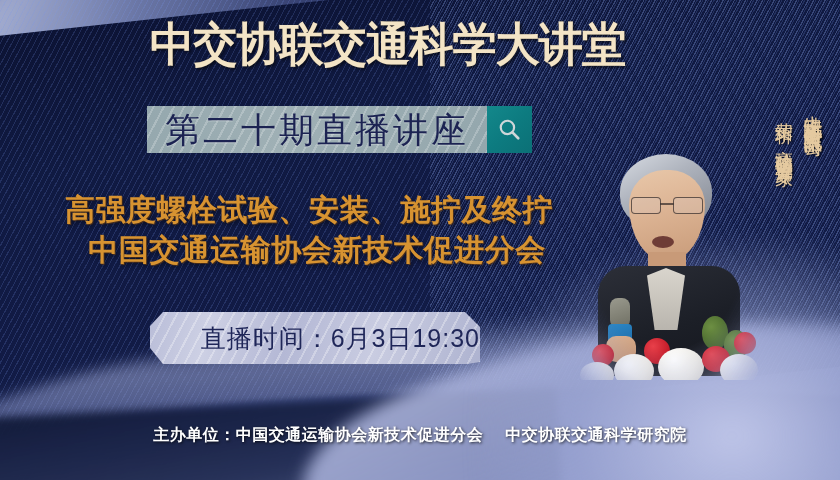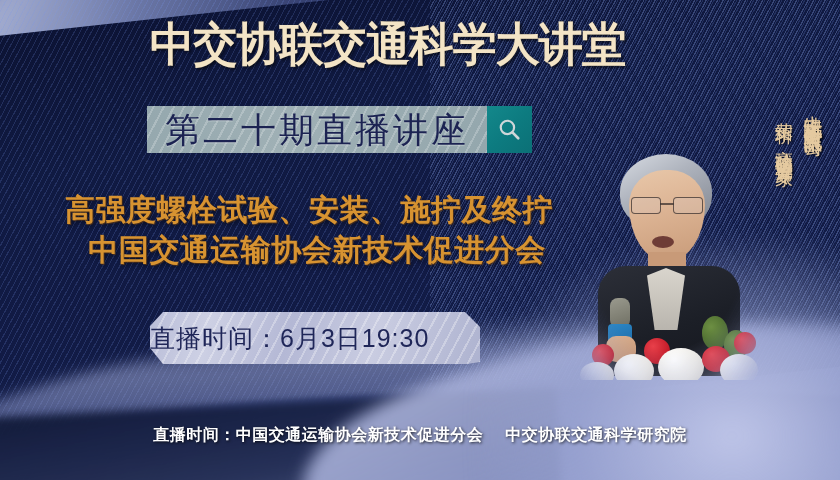--- a/index.html
+++ b/index.html
@@ -220,21 +220,21 @@
       -62deg,
       rgba(255,255,255,0.30) 0px,
       rgba(255,255,255,0.30) 2px,
       rgba(255,255,255,0) 2px,
       rgba(255,255,255,0) 10px);
   }
   .time-text {
     position: relative;
     z-index: 2;
     display: block;
-    text-align: left;
+    text-align: right;
     line-height: 52px;
     font-size: 25px;
     color: #1f2658;
     font-weight: 400;
     letter-spacing: 1px;
   }
 
   
   .photo {
     position: absolute;
@@ -429,16 +429,16 @@
   </div>
 
   <div class="time-pill">
     <span class="time-text">直播时间：6月3日19:30</span>
   </div>
 
   <div class="vtext vtext-company">中铁大桥科学研究院有限公司</div>
   <div class="vtext vtext-person">黄绍桥  高栓试验研究首席专家</div>
 
   <div class="footer">
-    <span>直播时间：中国交通运输协会新技术促进分会</span><span class="gap"></span><span>中交协联交通科学研究院</span>
+    <span>主办单位：中国交通运输协会新技术促进分会</span><span class="gap"></span><span>中交协联交通科学研究院</span>
   </div>
 
 </div>
 
 </body></html>

